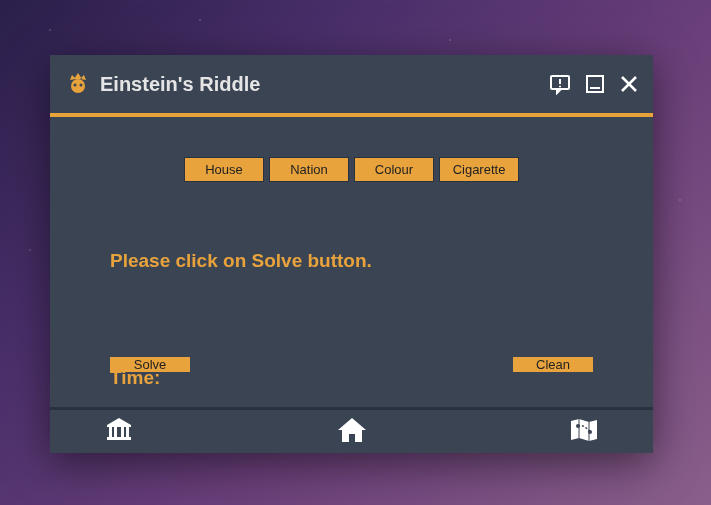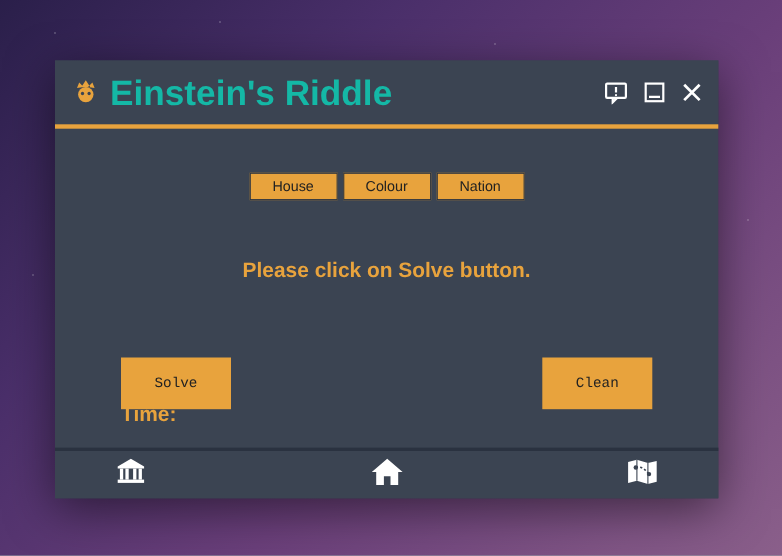--- a/index.html
+++ b/index.html
@@ -53,22 +53,22 @@
       gap: 8px;
     }
     .app-icon {
       width: 28px;
       height: 28px;
       display: flex;
       align-items: center;
       justify-content: center;
     }
     .app-title {
-      color: #14b8a6;
-      font-size: 32px;
+      color: #e5e5e5;
+      font-size: 20px;
       font-weight: bold;
       font-family: "Comic Sans MS", "Chalkboard SE", cursive, sans-serif;
     }
     .title-right {
       display: flex;
       align-items: center;
       gap: 14px;
     }
     .title-right svg { display: block; }
     .separator {
@@ -88,44 +88,43 @@
     .col-header {
       background: #e8a33d;
       color: #222;
       font-size: 13px;
       padding: 4px 0;
       width: 80px;
       text-align: center;
       border: 1px solid #2a3240;
     }
     .instruction {
-      text-align: center;
       color: #e8a33d;
       font-size: 19px;
       font-weight: bold;
-      margin-top: 54px;
+      margin-top: 68px;
       font-family: "Comic Sans MS", "Chalkboard SE", cursive, sans-serif;
     }
     .buttons-row {
       position: absolute;
       bottom: 35px;
       left: 60px;
       right: 60px;
       display: flex;
     }
     .action-btn {
       background: #e8a33d;
       color: #222;
       font-size: 13px;
-      padding: 16px 0;
-      width: 100px;
+      padding: 0 0;
+      width: 80px;
       text-align: center;
       border: none;
       cursor: pointer;
-      font-family: Liberation Mono, monospace;
+      font-family: Liberation Sans, sans-serif;
     }
     .btn-solve { }
     .btn-spacer { flex: 1; }
     .btn-group-right { display: flex; gap: 26px; }
     .time-row {
       position: absolute;
       bottom: 18px;
       left: 60px;
       color: #e8a33d;
       font-size: 19px;
@@ -185,22 +184,23 @@
         </svg>
       </span>
     </div>
   </div>
 
   <div class="separator"></div>
 
   <div class="content">
     <div class="column-headers">
       <div class="col-header">House</div>
+      <div class="col-header">Nation</div>
       <div class="col-header">Colour</div>
-      <div class="col-header">Nation</div>
+      <div class="col-header">Cigarette</div>
     </div>
 
     <div class="instruction">Please click on Solve button.</div>
 
     <div class="buttons-row">
       <button class="action-btn btn-solve">Solve</button>
       <div class="btn-spacer"></div>
       <div class="btn-group-right">
         <button class="action-btn">Clean</button>
       </div>

